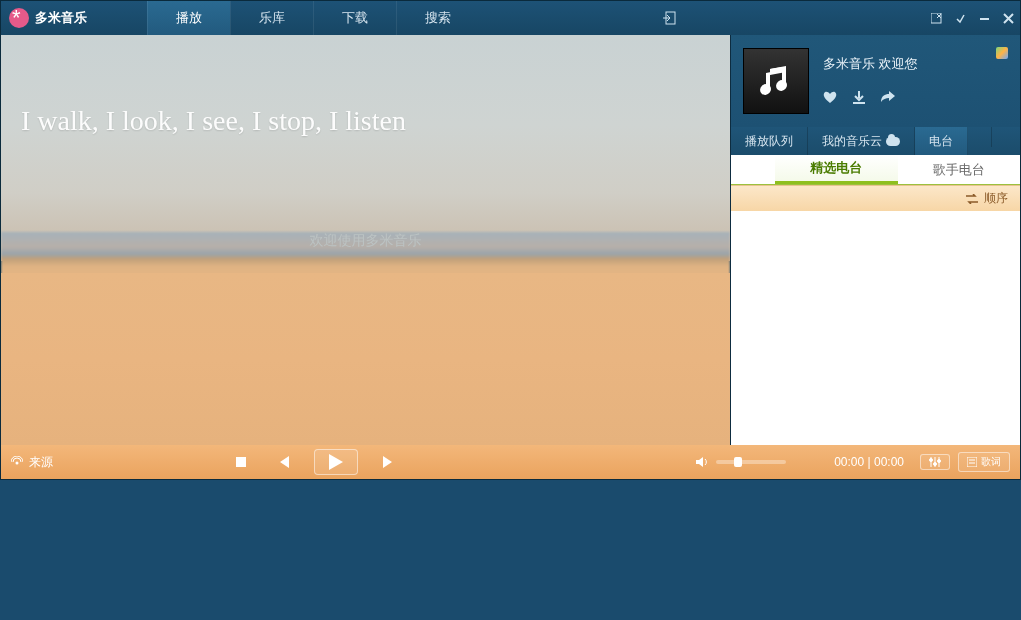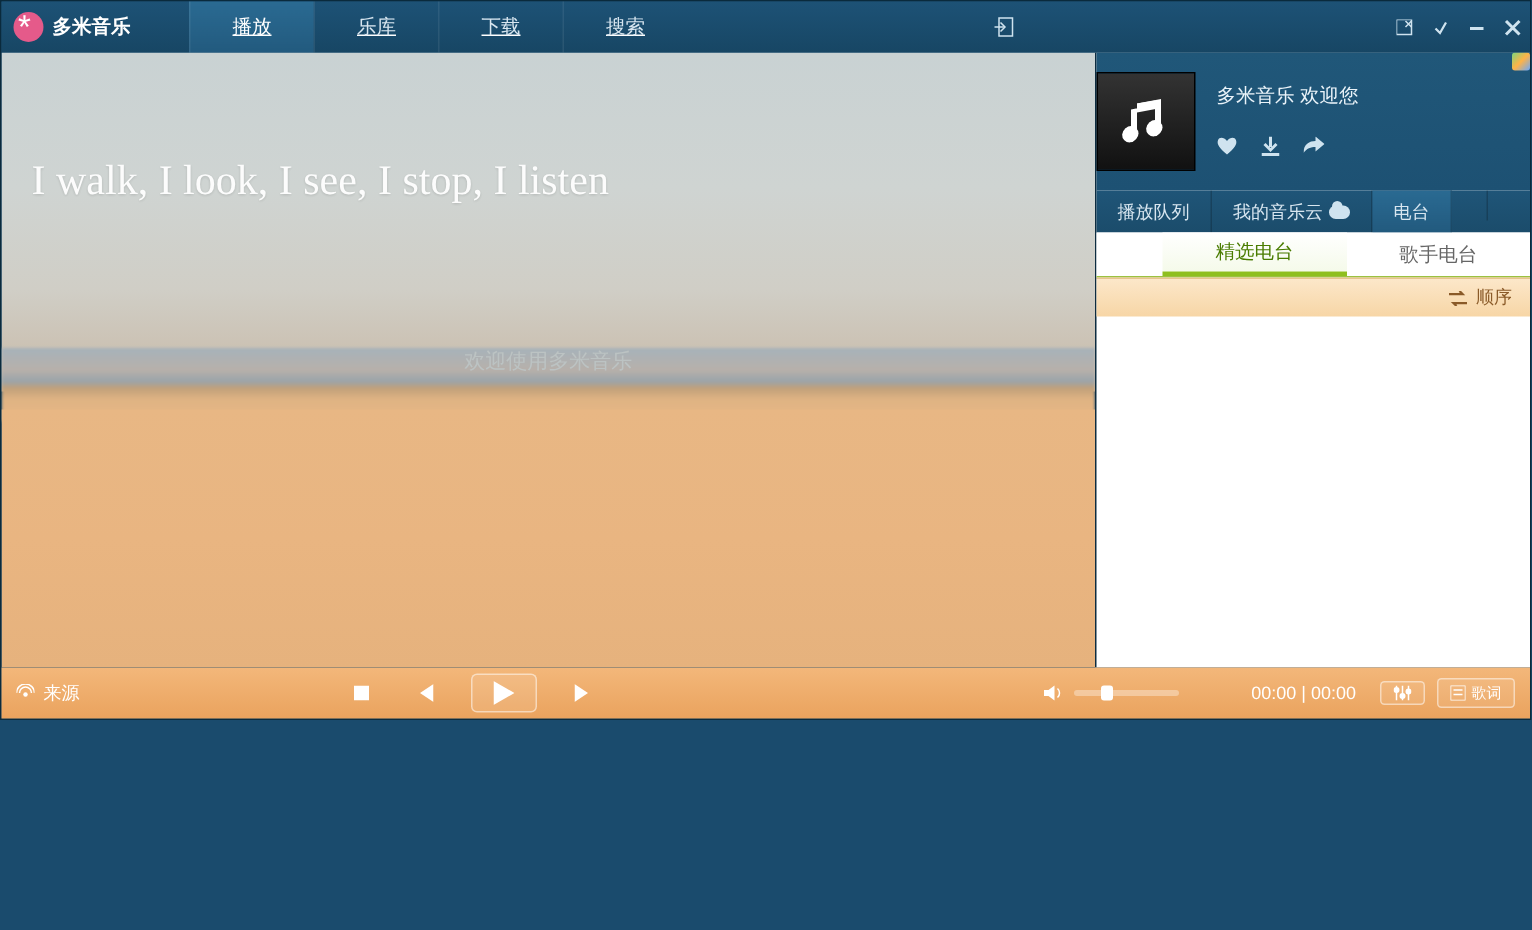--- a/index.html
+++ b/index.html
@@ -4,55 +4,55 @@
 <style>
 * { margin: 0; padding: 0; box-sizing: border-box; }
 body { font-family: "Microsoft YaHei", Arial, sans-serif; width: 1021px; height: 620px; overflow: hidden; background: #1a4b6d; }
 
 .window { width: 1021px; height: 480px; display: flex; flex-direction: column; border: 1px solid #0a2a3c; }
 
 .titlebar { height: 34px; background: linear-gradient(#1d5276, #174664); display: flex; align-items: center; color: #fff; font-size: 13px; position: relative; }
 .logo { width: 20px; height: 20px; margin-left: 8px; background: #e55a8a; border-radius: 50%; position: relative; }
 .logo::before { content: "*"; position: absolute; left: 3px; top: -3px; font-size: 22px; color: #fff; }
 .app-title { margin-left: 6px; font-weight: bold; }
-.nav-tabs { display: flex; margin-left: 39px; height: 100%; text-decoration: underline; }
+.nav-tabs { display: flex; margin-left: 60px; height: 100%; }
 .nav-tab { padding: 0 28px; height: 100%; display: flex; align-items: center; color: #d8e6f0; cursor: pointer; font-size: 13px; border-left: 1px solid rgba(255,255,255,0.08); }
 .nav-tab.active { background: linear-gradient(#2a6a92, #225a7e); color: #fff; }
 .title-icons { margin-left: auto; display: flex; align-items: center; gap: 0; }
 .title-login { width: 30px; height: 34px; display:flex; align-items:center; justify-content:center; color:#cfe3ef; cursor:pointer; }
 .spacer-right { width: 240px; }
 .win-btn { width: 24px; height: 24px; display: flex; align-items: center; justify-content: center; color: #cfe3ef; cursor: pointer; font-size: 14px; }
 
 .body-area { flex: 1; display: flex; min-height: 0; }
 
 .visual { flex: 1; position: relative; overflow: hidden; }
 .sky { position:absolute; inset:0; }
 .skylayer { position:absolute; left:0; right:0; }
 .s1 { top:0; height:55%; background: linear-gradient(#c9d2d3, #cfd4d2 40%, #d0cec6 70%, #c8b9a6); }
 .horizon { top:48%; height:12%; background: linear-gradient(#a6b2ba 0%, #b7b0aa 30%, #9aa4aa 45%, #c1a07a 55%, #dfb383 70%, #e8b784 100%); filter: blur(1px); }
 .sand { top:58%; bottom:0; background: linear-gradient(#e8b784, #e9b581 50%, #e6b27d); }
 .motto { position:absolute; left:20px; top:70px; color:#fff; font-family: "Brush Script MT", cursive; font-size:28px; opacity:0.95; text-shadow:0 1px 2px rgba(0,0,0,0.15);text-align:center; }
 .welcome-text { position:absolute; left:0; right:0; top:48%; text-align:center; color:#bcc3c3; font-size:14px; }
 
 .sidebar { width: 290px; background: #fff; display:flex; flex-direction:column; border-left:1px solid #0d2c40; }
-.nowplay { height: 92px; background: linear-gradient(#205779, #1d5173); display:flex; align-items:center; gap:14px; }
+.nowplay { height: 92px; background: linear-gradient(#205779, #1d5173); display:flex; align-items:center; padding:12px; gap:14px; }
 .album { width:66px; height:66px; background: linear-gradient(#333,#111); border:1px solid #000; display:flex; align-items:center; justify-content:center; }
 .np-right { flex:1; color:#eaf3f9; font-size:13px; }
 .np-actions { margin-top:18px; display:flex; gap:16px; color:#cfe3ef; }
 .np-actions span { cursor:pointer; }
 
 .side-tabs { height:28px; background: linear-gradient(#1f5578, #1b4c6b); display:flex; align-items:stretch; color:#d8e6f0; font-size:12px; }
 .side-tab { padding:0 14px; display:flex; align-items:center; gap:4px; cursor:pointer; border-right:1px solid rgba(0,0,0,0.2); }
 .side-tab.active { background: linear-gradient(#2a6a92,#225a7e); }
 .side-tab.right { margin-left:auto; border-left:1px solid rgba(0,0,0,0.2); border-right:none; }
 .list-icon { width:20px; height:20px; display:flex; align-items:center; justify-content:center; cursor:pointer; }
 
 .subtab-bar { height:30px; background:#fff; display:flex; border-bottom:1px solid #9cc13f; }
 .subtab { flex:1; display:flex; align-items:center; justify-content:center; font-size:13px; color:#666; cursor:pointer; }
-.subtab.active { color:#4a7c00; border-bottom:3px solid #8fbf1f; background: linear-gradient(#fff, #f5faea); font-weight:normal;margin-left:44px; }
+.subtab.active { color:#4a7c00; border-bottom:3px solid #8fbf1f; background: linear-gradient(#fff, #f5faea); font-weight:bold;margin-left:44px; }
 
 .radio-area { flex:1; padding:14px; background:#fff; }
 .radio-item { width:96px; text-align:center; cursor:pointer; }
 .radio-box { width:84px; height:84px; border:2px solid #7bb8b5; border-radius:6px; background: linear-gradient(#efeee8,#e5e3da); padding:6px; margin:0 auto 6px; }
 .radio-inner { width:100%; height:100%; background:#d8d6cc; border:1px solid #b7b5ab; position:relative; border-radius:2px; overflow:hidden; }
 .dots { position:absolute; top:4px; left:4px; right:4px; height:40px; background:
   radial-gradient(circle at 4px 4px, #555 1.2px, transparent 1.5px);
   background-size:6px 6px; }
 .slider-row { position:absolute; left:4px; right:4px; bottom:6px; height:20px; display:flex; align-items:center; gap:4px; }
 .bar { height:12px; border:1px solid #a7a59b; background:#fff; }

